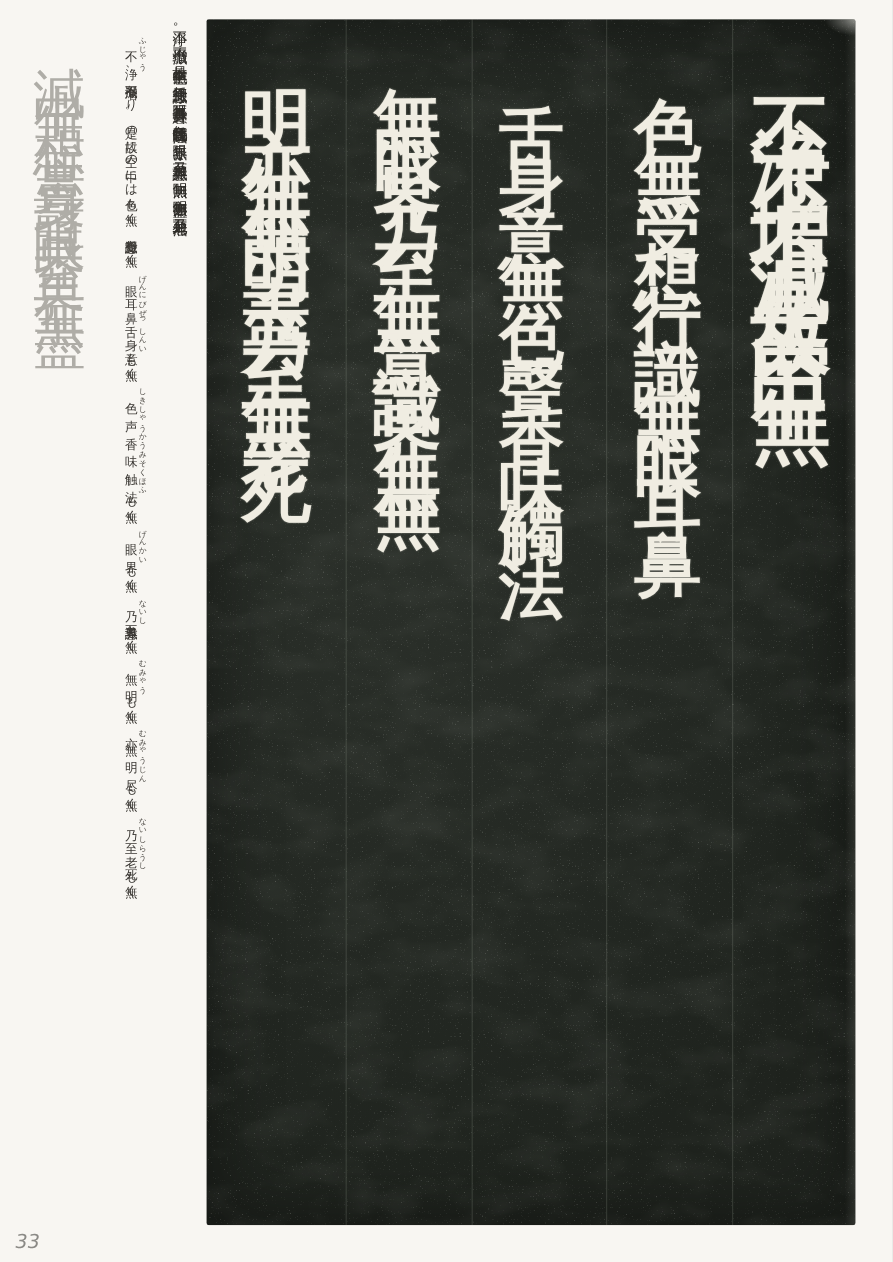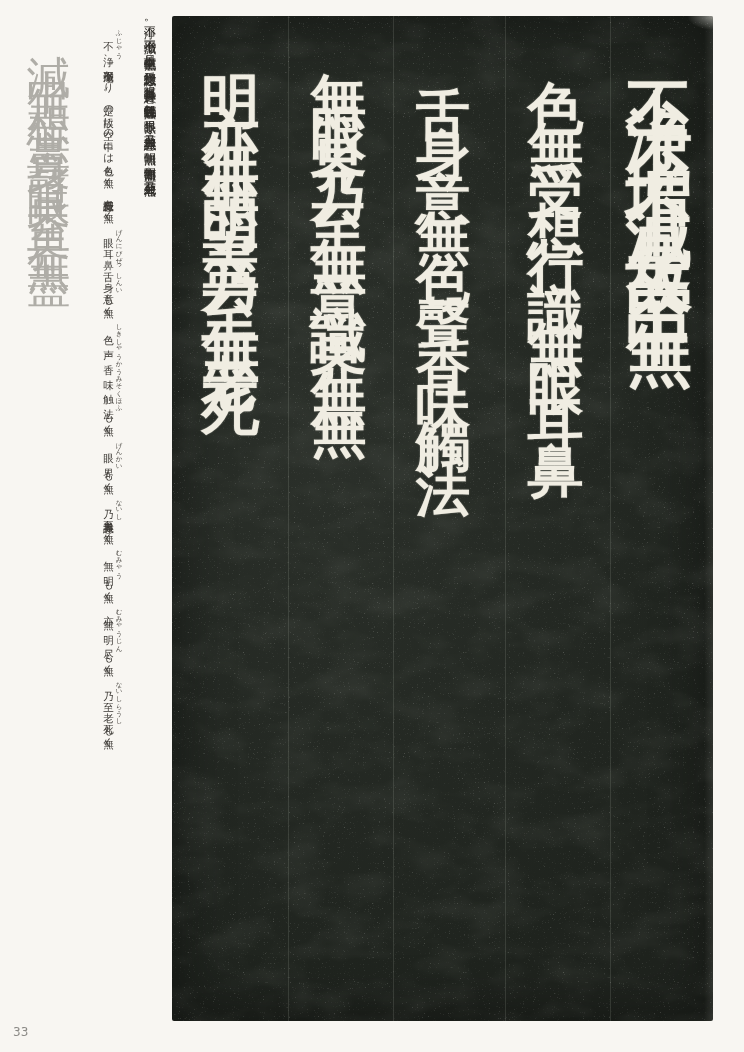--- a/index.html
+++ b/index.html
@@ -32,22 +32,23 @@
     position:absolute;left:102px;top:26px;height:1004px;
     font-size:10.5px;letter-spacing:0;line-height:14px;
     color:#3a3733;
   }
   .kundoku-col ruby rt{
     font-size:6.5px;letter-spacing:0;color:#4a4742;
     text-orientation:upright;
   }
   .page-num{
     position:absolute;left:13px;top:1025px;
-    font-size:12px;color:#8b8a86;
+    font-size:16px;color:#8b8a86;
     font-family:"DejaVu Sans","Liberation Sans",sans-serif;
+    font-style:italic;
   }
   
   .plate{
     position:absolute;left:172px;top:16px;width:541px;height:1005px;
     background:
       radial-gradient(ellipse 420px 600px at 30% 40%, rgba(255,255,255,0.04), rgba(0,0,0,0.12)),
       #232822;
     border-radius:2px;
     box-shadow:inset 0 0 60px rgba(0,0,0,.45);
     overflow:hidden;

